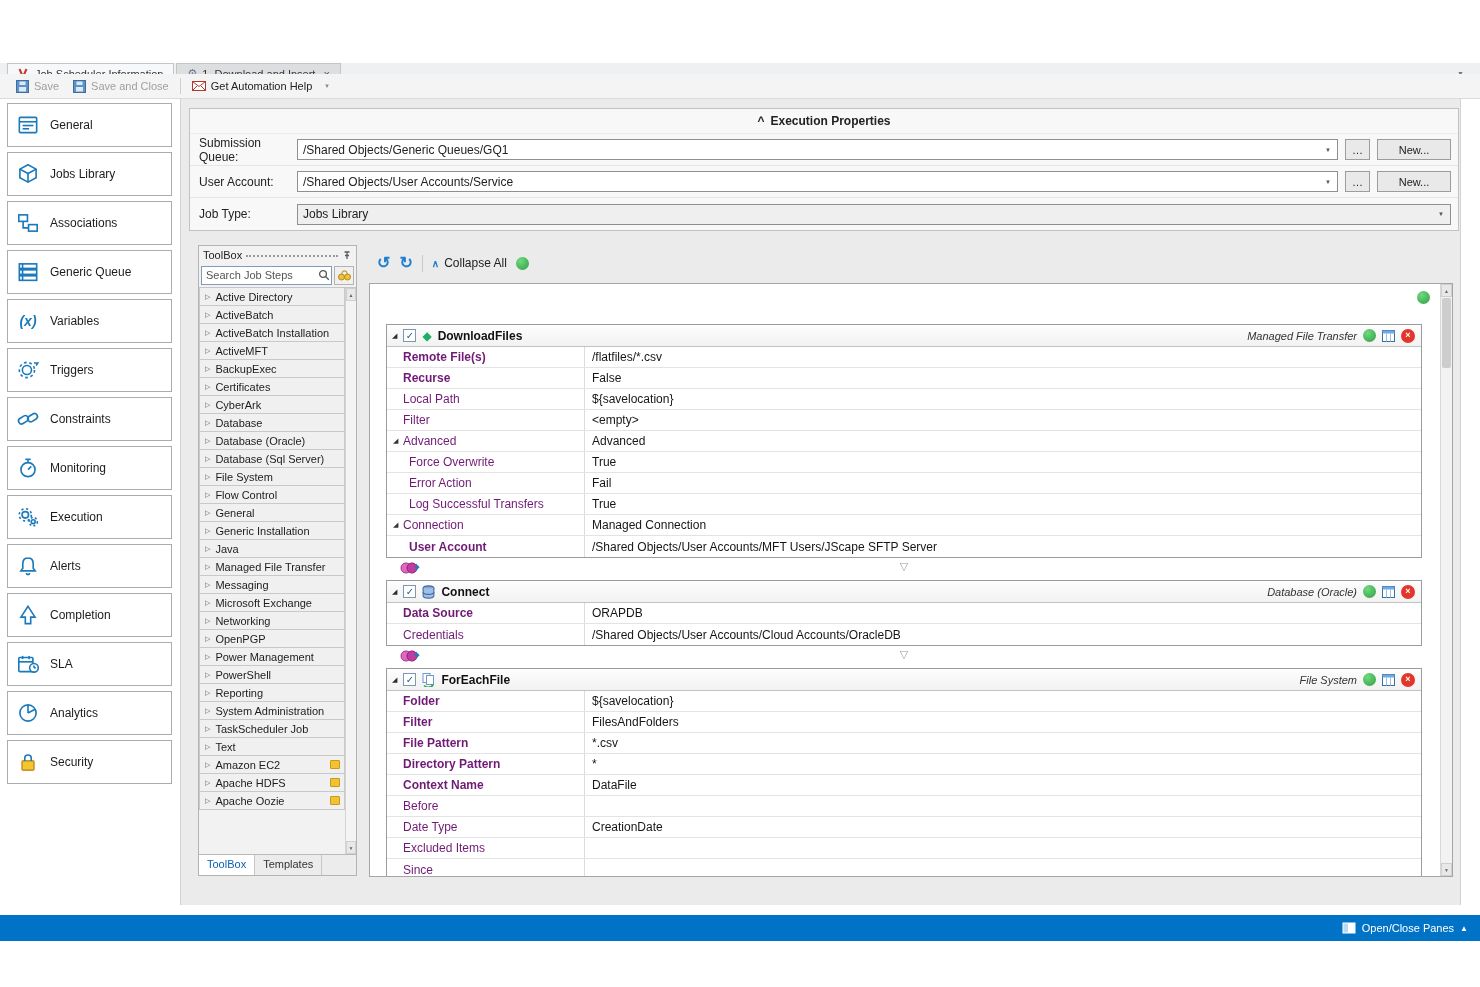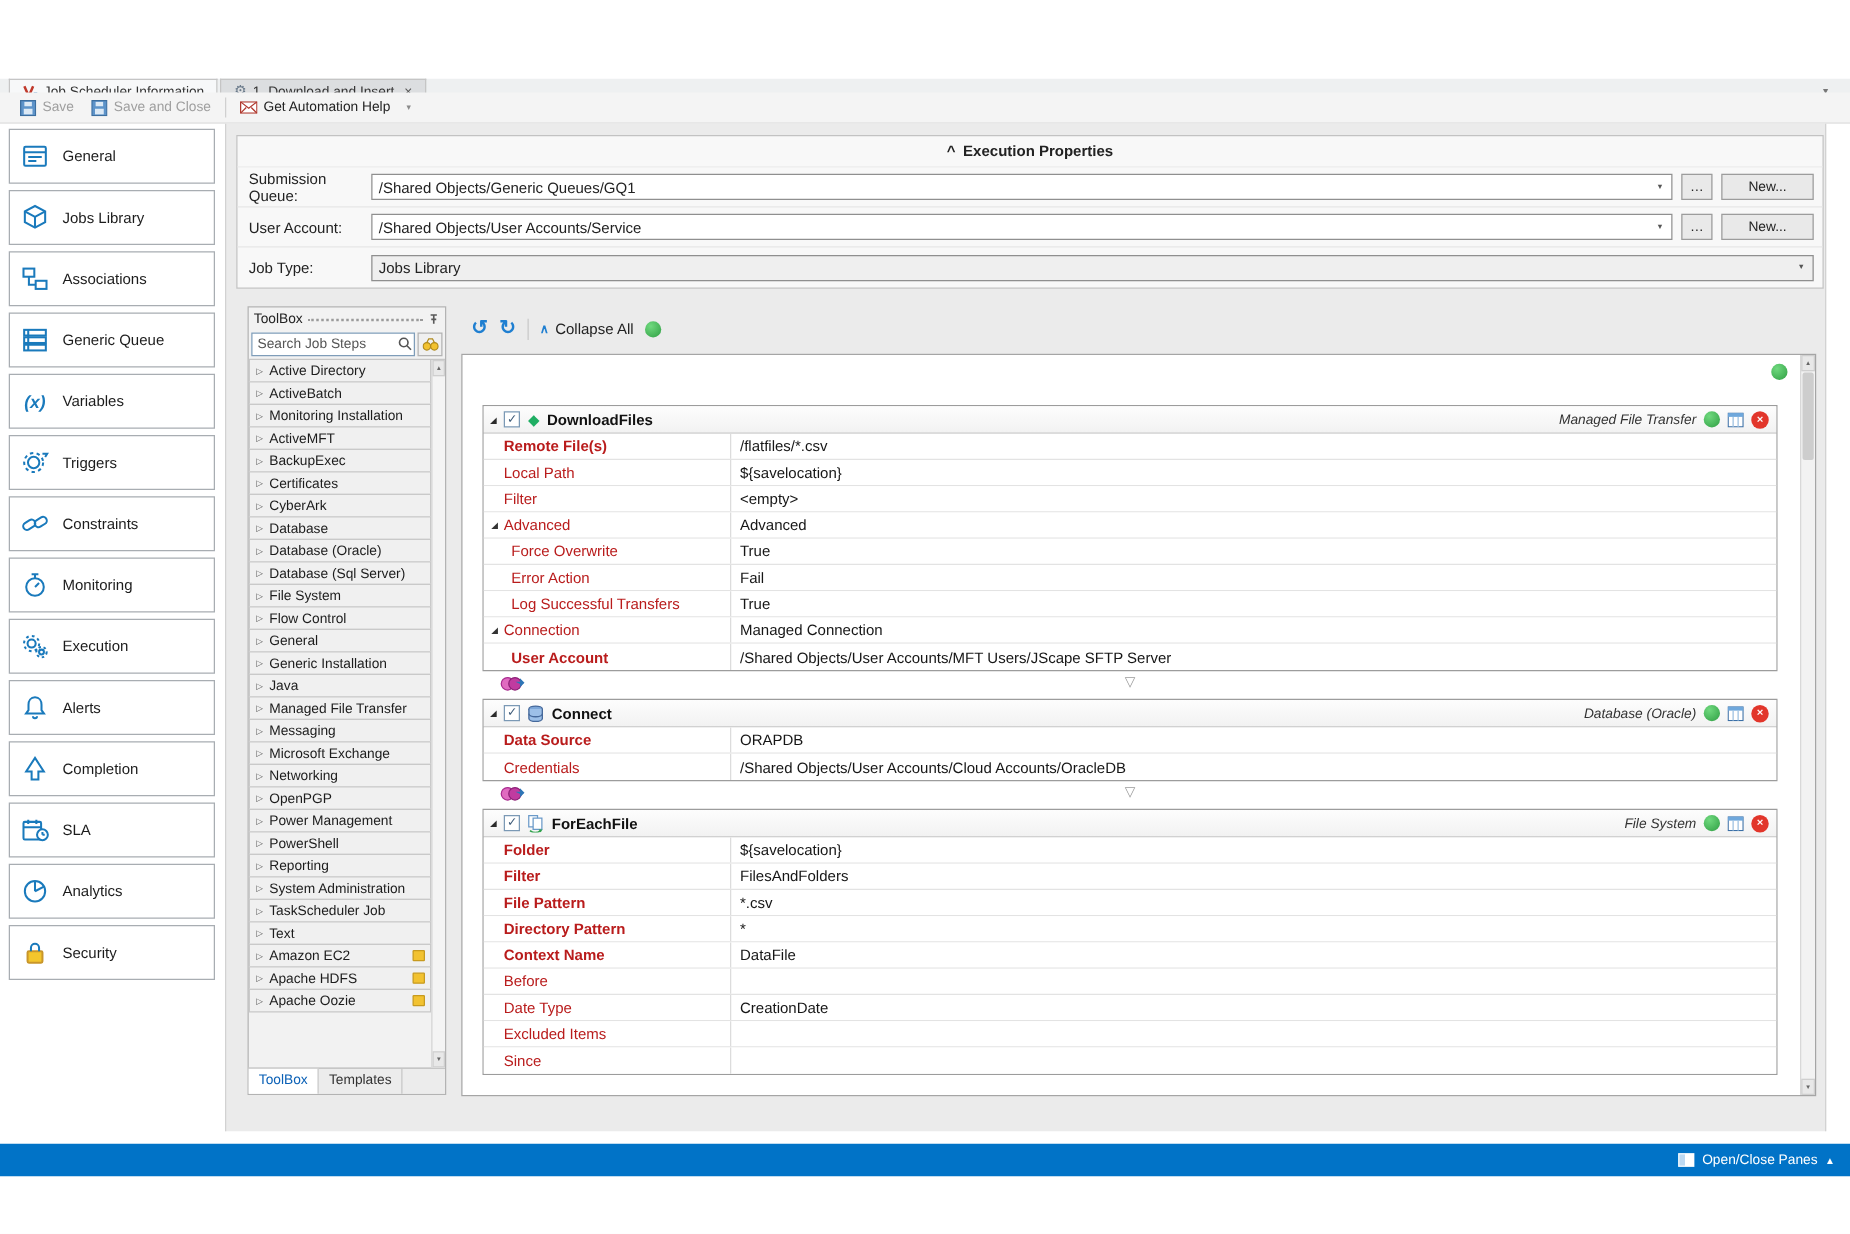--- a/index.html
+++ b/index.html
@@ -95,21 +95,21 @@
   .step-cat { margin-left:auto; font-style:italic; font-size:11px; color:#333; }
   .gridico { display:flex; cursor:default; }
   .delico { width:14px; height:14px; border-radius:50%; background:#e2362b; color:#fff; font-size:9px; font-weight:bold; display:flex; align-items:center; justify-content:center; line-height:1; cursor:default; }
 
   .prow { display:flex; height:21px; border-bottom:1px solid #e3e3e3; background:#fff; }
   .prow:last-child { border-bottom:none; }
   .plabel { width:198px; flex:none; display:flex; align-items:center; padding-left:6px; border-right:1px solid #dcdcdc; overflow:hidden; white-space:nowrap; }
   .pexp { width:10px; flex:none; font-size:7px; color:#333; visibility:hidden; }
   .prow.group .pexp { visibility:visible; }
   .prow.indent .plabel { padding-left:12px; }
-  .ptext { font-size:12px; color:#b91c1c; }
+  .ptext { font-size:12px; color:#701a75; }
   .prow.bold .ptext { font-weight:bold; }
   .pvalue { flex:1; display:flex; align-items:center; padding-left:7px; font-size:12px; color:#161616; overflow:hidden; white-space:nowrap; }
 
   .connector { height:22px; position:relative; width:1036px; margin-left:16px; }
   .link-ico { position:absolute; left:14px; top:3px; }
   .drop-marker { position:absolute; left:50%; top:2px; transform:translateX(-50%); color:#9a9a9a; font-size:11px; }
 
   
   .statusbar { position:absolute; left:0; top:915px; width:1480px; height:26px; background:#0173c7; display:flex; align-items:center; justify-content:flex-end; padding-right:12px; gap:6px; }
   .sb-text { color:#fff; font-size:11px; }
@@ -347,21 +347,21 @@
             </div>
 
             <div class="tb-item">
               <span class="tri">▷</span>
               <span>ActiveBatch</span>
 
             </div>
 
             <div class="tb-item">
               <span class="tri">▷</span>
-              <span>Monitoring Installation</span>
+              <span>ActiveBatch Installation</span>
 
             </div>
 
             <div class="tb-item">
               <span class="tri">▷</span>
               <span>ActiveMFT</span>
 
             </div>
 
             <div class="tb-item">
@@ -563,20 +563,27 @@
           <div>
 
               <div class="prow bold">
                 <div class="plabel">
                   <span class="pexp">◢</span>
                   <span class="ptext">Remote File(s)</span>
                 </div>
                 <div class="pvalue">/flatfiles/*.csv</div>
               </div>
 
+              <div class="prow bold">
+                <div class="plabel">
+                  <span class="pexp">◢</span>
+                  <span class="ptext">Recurse</span>
+                </div>
+                <div class="pvalue">False</div>
+              </div>
 
               <div class="prow">
                 <div class="plabel">
                   <span class="pexp">◢</span>
                   <span class="ptext">Local Path</span>
                 </div>
                 <div class="pvalue">${savelocation}</div>
               </div>
 
               <div class="prow">

